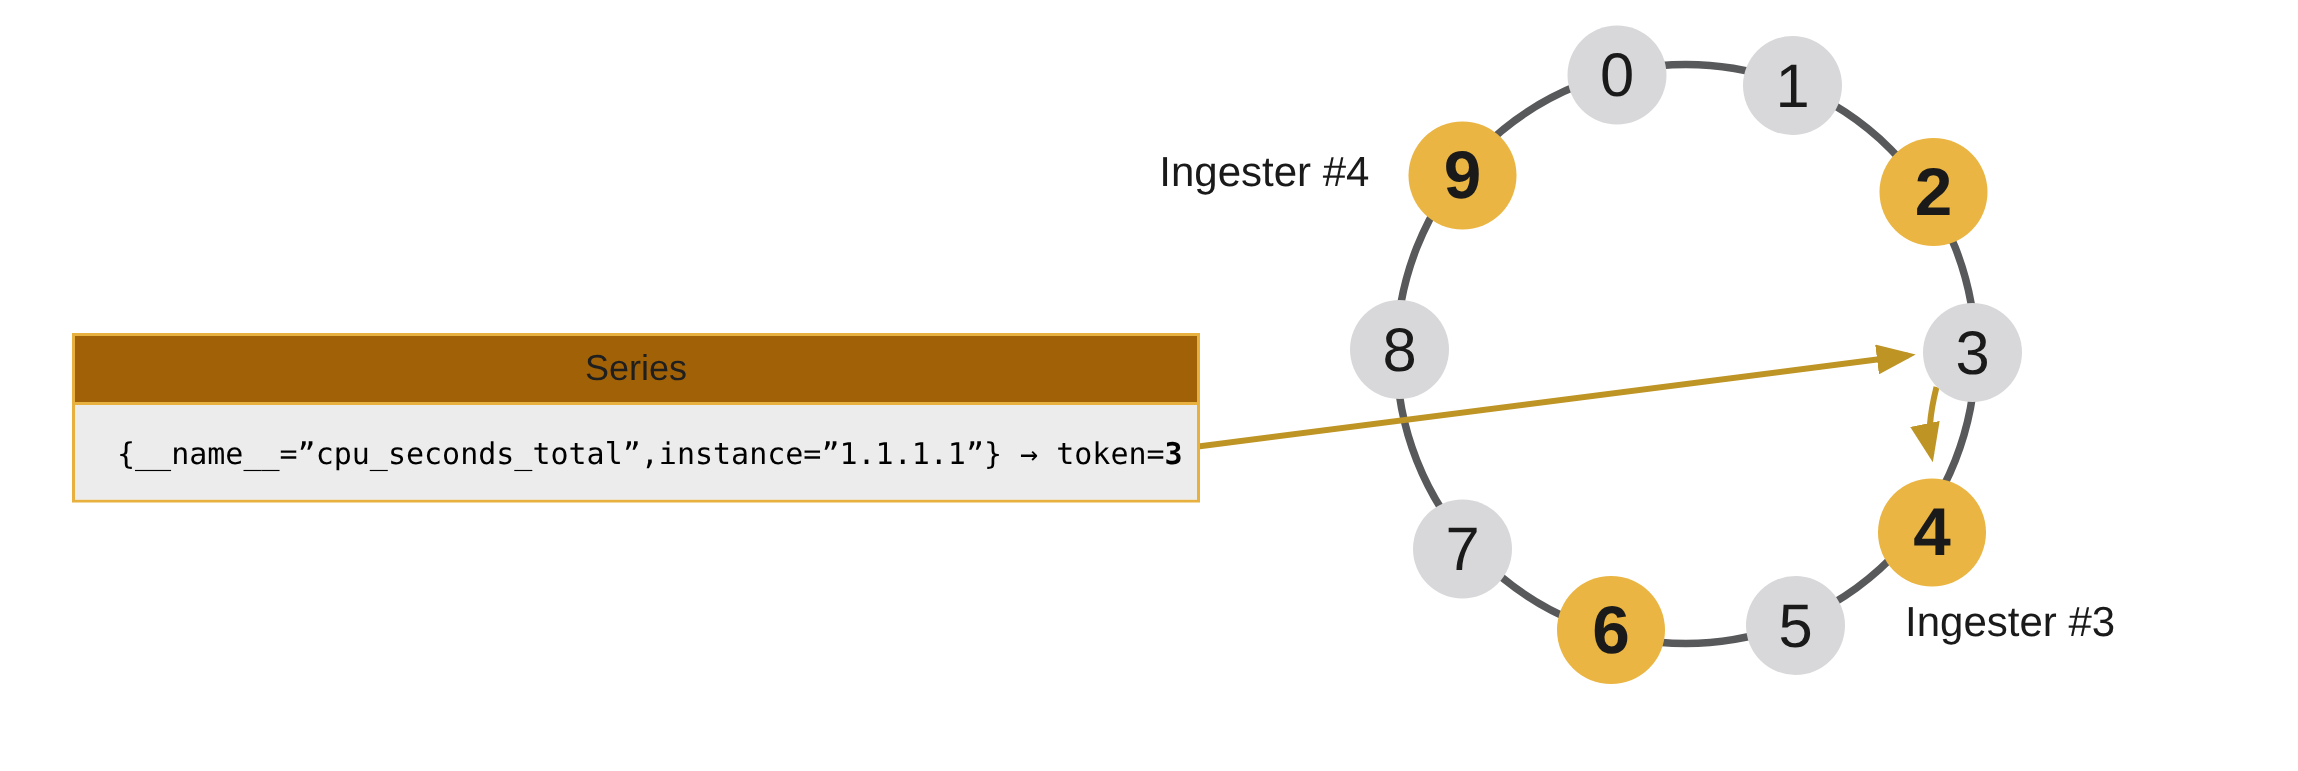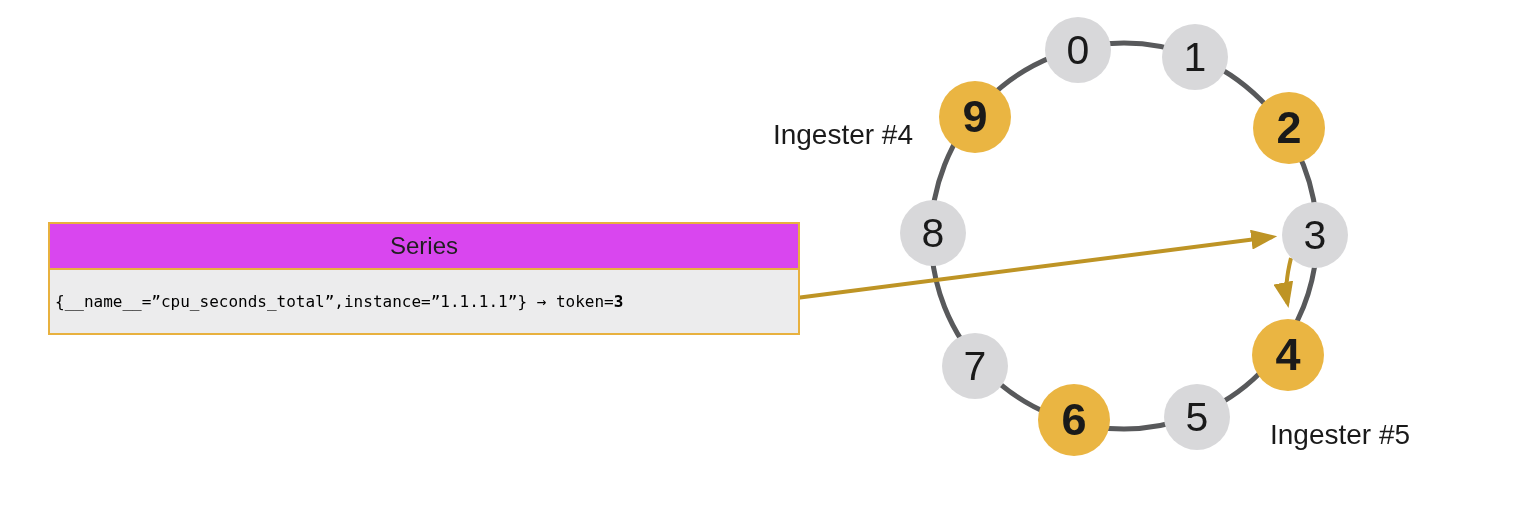--- a/index.html
+++ b/index.html
@@ -34,50 +34,49 @@
     font-size: 45px;
     font-weight: 700;
   }
 
   .ing-label {
     position: absolute;
     font-size: 28px;
     line-height: 34px;
     color: #1a1a1a;
     white-space: nowrap;
-    margin-top: 20px;
   }
 
   .series-box {
     position: absolute;
     left: 48px; top: 222px;
     width: 752px; height: 113px;
     box-sizing: border-box;
     border: 2px solid #e8b13f;
     display: flex;
     flex-direction: column;
   }
   .series-header {
     height: 44px;
-    background: #d946ef;
+    background: #a16207;
     border-bottom: 2px solid #e8b13f;
     display: flex;
     align-items: center;
     justify-content: center;
     font-size: 24px;
     color: #1f1f1f;
   }
   .series-body {
     flex: 1;
     background: #ececed;
     display: flex;
     align-items: center;
-    padding-left: 5px;
+    padding-left: 28px;
     font-family: "DejaVu Sans Mono", monospace;
-    font-size: 16px;
+    font-size: 20px;
     color: #000000;
     white-space: pre;
   }
   .series-body .tok { font-weight: 700; }
 </style>
 </head>
 <body>
 
 <div class="canvas">
 
@@ -96,21 +95,21 @@
   <div class="node inactive" style="left:1162px; top:24px">1</div>
   <div class="node active" style="left:1253px; top:92px">2</div>
   <div class="node inactive" style="left:1282px; top:202px">3</div>
   <div class="node active" style="left:1252px; top:319px">4</div>
   <div class="node inactive" style="left:1164px; top:384px">5</div>
   <div class="node active" style="left:1038px; top:384px">6</div>
   <div class="node inactive" style="left:942px;  top:333px">7</div>
   <div class="node inactive" style="left:900px;  top:200px">8</div>
   <div class="node active" style="left:939px;  top:81px">9</div>
 
-  <div class="ing-label" style="left:1270px; top:398px">Ingester #5</div>
+  <div class="ing-label" style="left:1270px; top:398px">Ingester #3</div>
   <div class="ing-label" style="left:743px; top:98px; width:170px; text-align:right">Ingester #4</div>
 
   <div class="series-box">
     <div class="series-header">Series</div>
     <div class="series-body"><span>{__name__=”cpu_seconds_total”,instance=”1.1.1.1”} → token=</span><span class="tok">3</span></div>
   </div>
 
 </div>
 
 </body></html>

